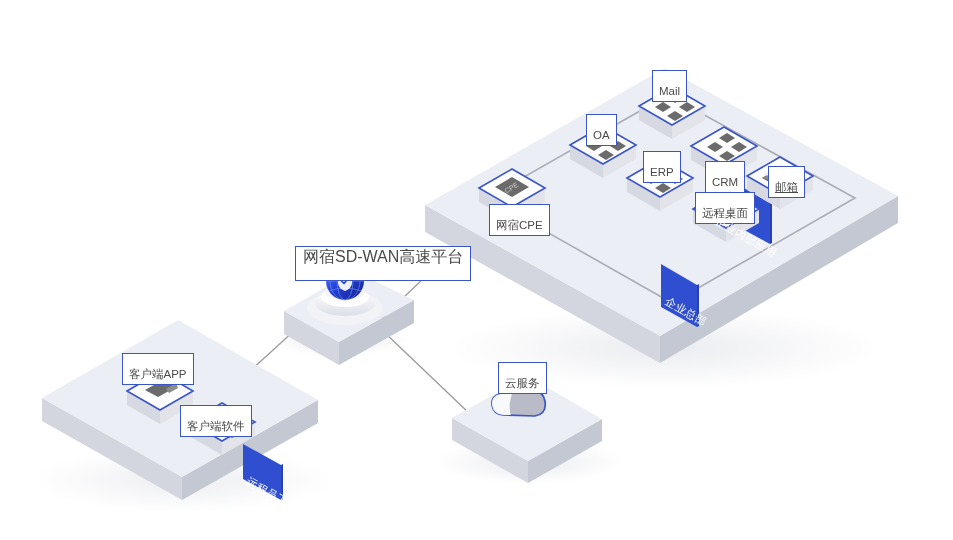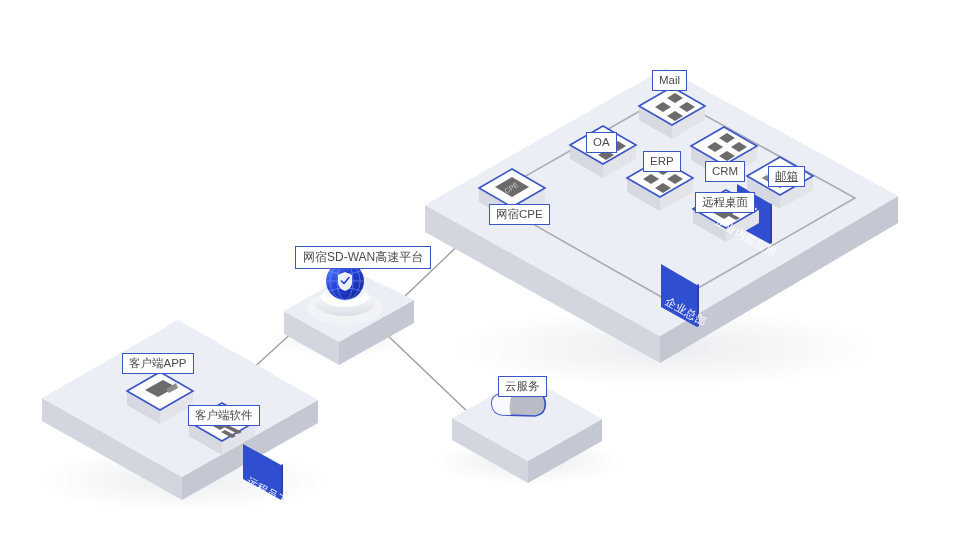--- a/index.html
+++ b/index.html
@@ -1,23 +1,23 @@
 <!DOCTYPE html>
 <html><head>
 <meta charset="utf-8">
 <style>
   html,body{margin:0;padding:0;background:#ffffff;}
   body{width:953px;height:540px;overflow:hidden;
        font-family:"Liberation Sans","DejaVu Sans",sans-serif;}
   #stage{position:relative;width:953px;height:540px;background:#fff;}
   svg.layer{position:absolute;left:0;top:0;width:953px;height:540px;}
   .lbl{position:absolute;background:#ffffff;border:1px solid #3a55c8;
-       color:#4a4a4a;font-size:11.5px;line-height:14px;padding:2px 6px 3px 6px;
+       color:#4a4a4a;font-size:11.5px;line-height:14px;padding:13px 6px 3px 6px;
        white-space:nowrap;box-sizing:border-box;}
-  .lbl.sd{font-size:12px;padding:3px 7px 4px 7px;}
+  .lbl.sd{font-size:16px;padding:3px 7px 16px 7px;}
 </style>
 </head>
 <body>
 
 <div id="stage">
 
   <svg class="layer" viewBox="0 0 953 540">
     <defs>
       <linearGradient id="globeGrad" x1="0" y1="0" x2="1" y2="1">
         <stop offset="0%" stop-color="#5f8bff"></stop>
@@ -213,39 +213,39 @@
         <path d="M503,415 Q493,414 492,405 Q491,396 500,394 Q503,383 515,383
                  Q526,383 530,391 Q543,390 545,401 Q547,414 535,416 Z" fill="#b9bcc6" stroke="#3a55c8" stroke-width="1.7" stroke-linejoin="round"></path>
         <path d="M503,415 Q493,414 492,405 Q491,396 500,394 Q503,383 515,383
                  Q512,392 510,402 Q509,411 511,415 Z" fill="#ffffff" opacity="0.9"></path>
       </g>
     </g>
   </svg>
 
   <div class="lbl" style="left:489px;top:160px;margin-top:44px;">网宿CPE</div>
 
-  <div class="lbl" style="left:586px;top:132px;">OA</div>
+  <div class="lbl" style="left:586px;top:114px;">OA</div>
 
   <div class="lbl" style="left:652px;top:70px;">Mail</div>
 
   <div class="lbl" style="left:705px;top:113px;margin-top:48px;">CRM</div>
 
   <div class="lbl" style="left:643px;top:151px;">ERP</div>
 
   <div class="lbl" style="left:695px;top:192px;font-family:Liberation Serif, serif;">远程桌面</div>
 
   <div class="lbl" style="left:768px;top:166px;text-decoration:underline;">邮箱</div>
 
   <div class="lbl sd" style="left:295px;top:246px;">网宿SD-WAN高速平台</div>
 
   <div class="lbl" style="left:122px;top:353px;">客户端APP</div>
 
-  <div class="lbl" style="left:188px;top:405px;font-family:Liberation Serif, serif;">客户端软件</div>
-
-  <div class="lbl" style="left:498px;top:376px;">云服务</div>
+  <div class="lbl" style="left:180px;top:405px;font-family:Liberation Serif, serif;">客户端软件</div>
+
+  <div class="lbl" style="left:498px;top:362px;">云服务</div>
 
   <div style="position:absolute;left:716px;top:213px;color:#ffffff;font-size:11px;
               white-space:nowrap;transform:rotate(29.5deg);transform-origin:left center;
               letter-spacing:0.4px;">企业内部应用</div>
 
   <div style="position:absolute;left:666px;top:293px;color:#ffffff;font-size:11px;
               white-space:nowrap;transform:rotate(29.5deg);transform-origin:left center;
               letter-spacing:0.4px;">企业总部</div>
 
   <div style="position:absolute;left:247px;top:473px;color:#ffffff;font-size:11px;

